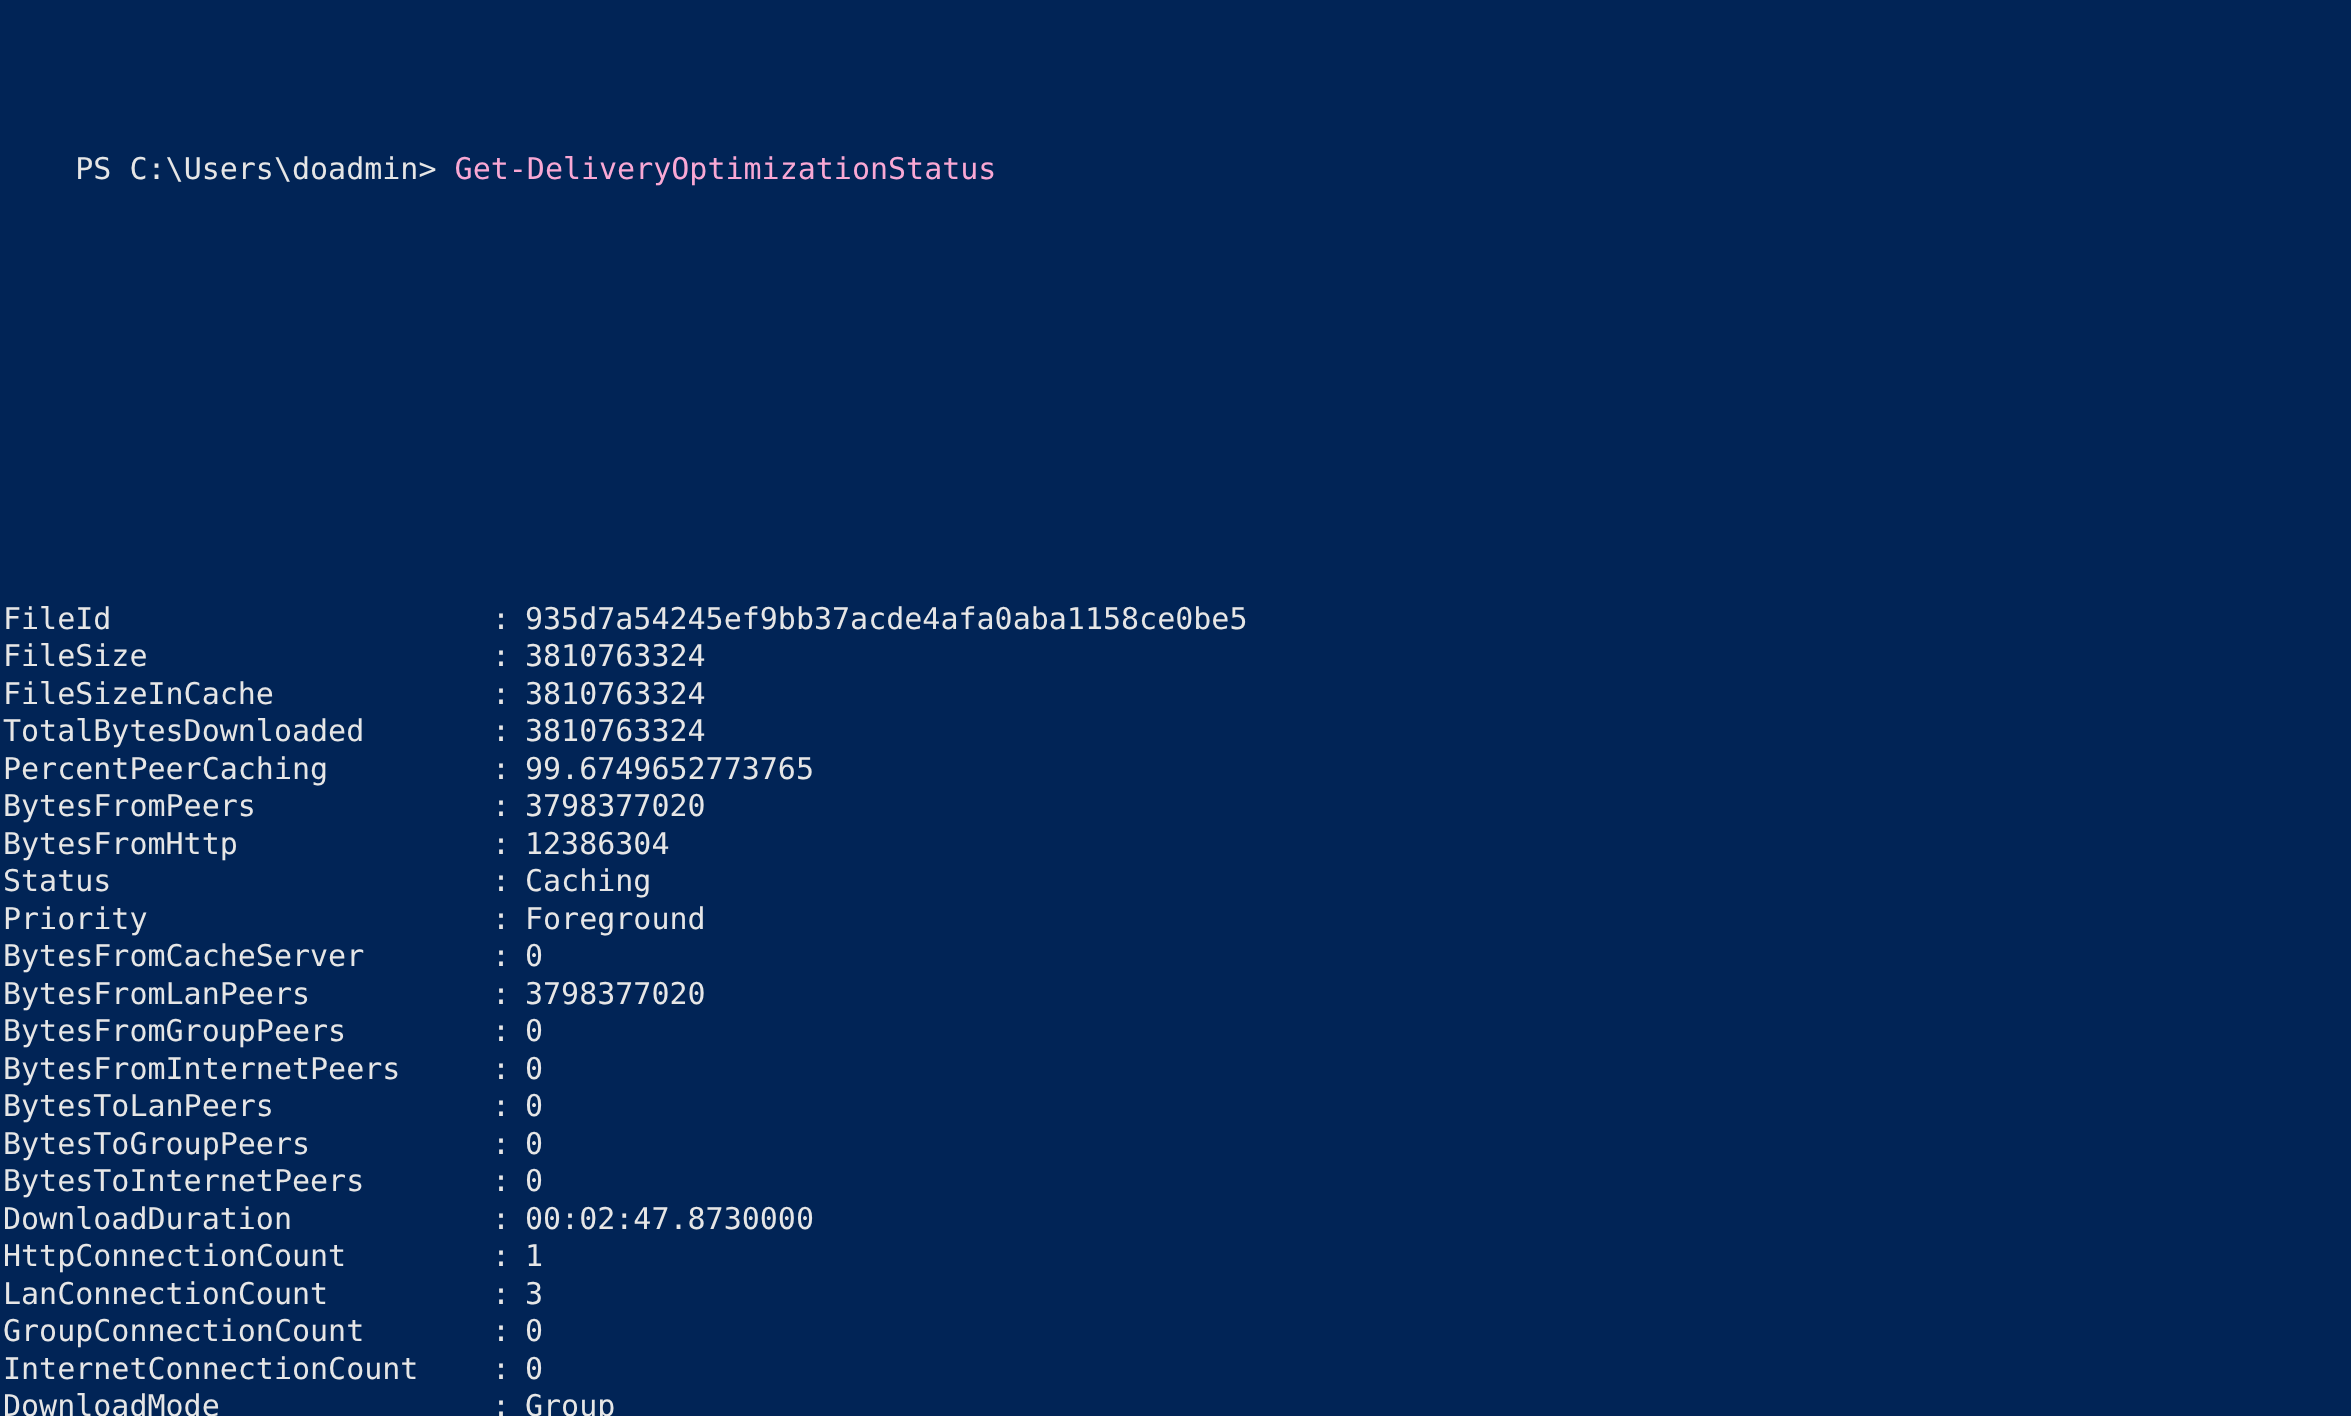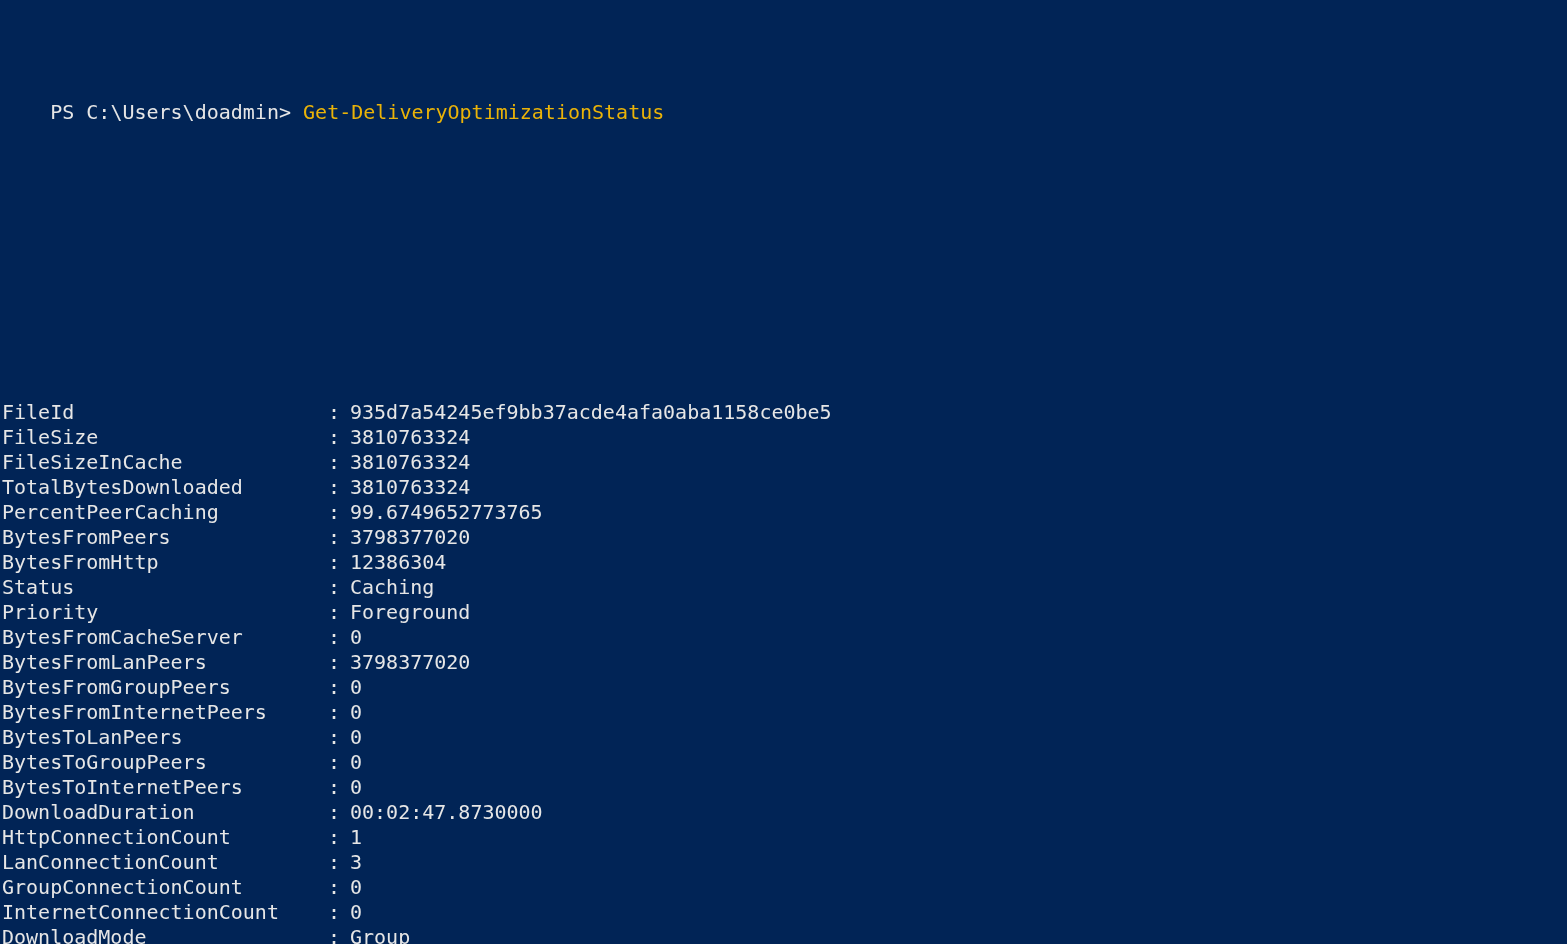--- a/index.html
+++ b/index.html
@@ -16,21 +16,21 @@
   }
   .terminal {
     padding: 0;
     white-space: pre;
   }
   .prompt-line {
     display: block;
     padding-left: 2px;
   }
   .prompt-text { color: #e6e6e6; margin-top: 11px; }
-  .command-text { color: #eab308; }
+  .command-text { color: #f9a8d4; }
   .blank-line { height: 25px; }
   .kv-block {
     display: block;
     padding-left: 2px;
   }
   .kv-row {
     display: flex;
     flex-direction: row;
     align-items: flex-start;
   }

